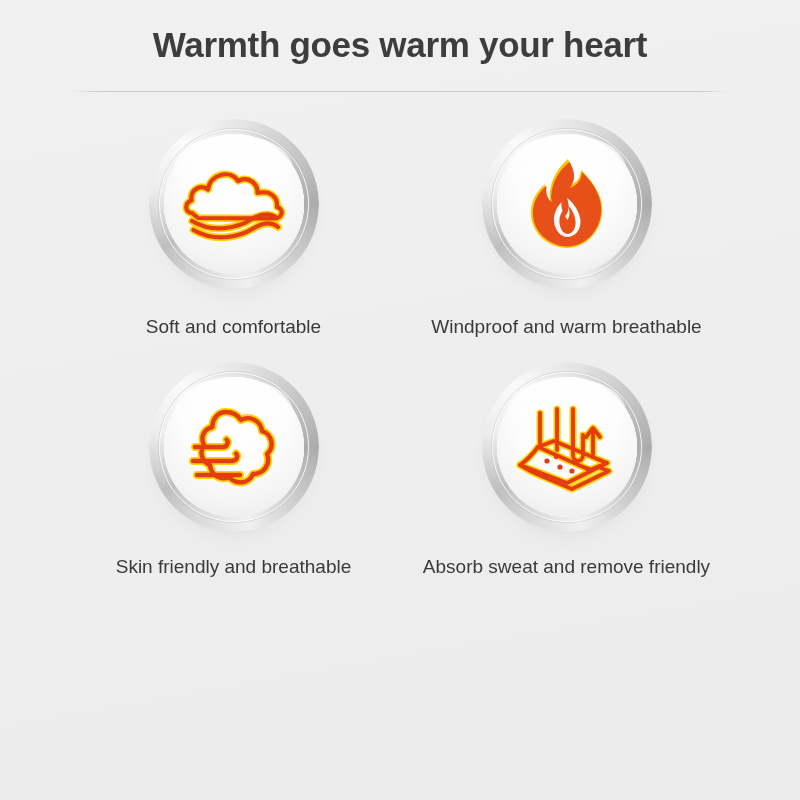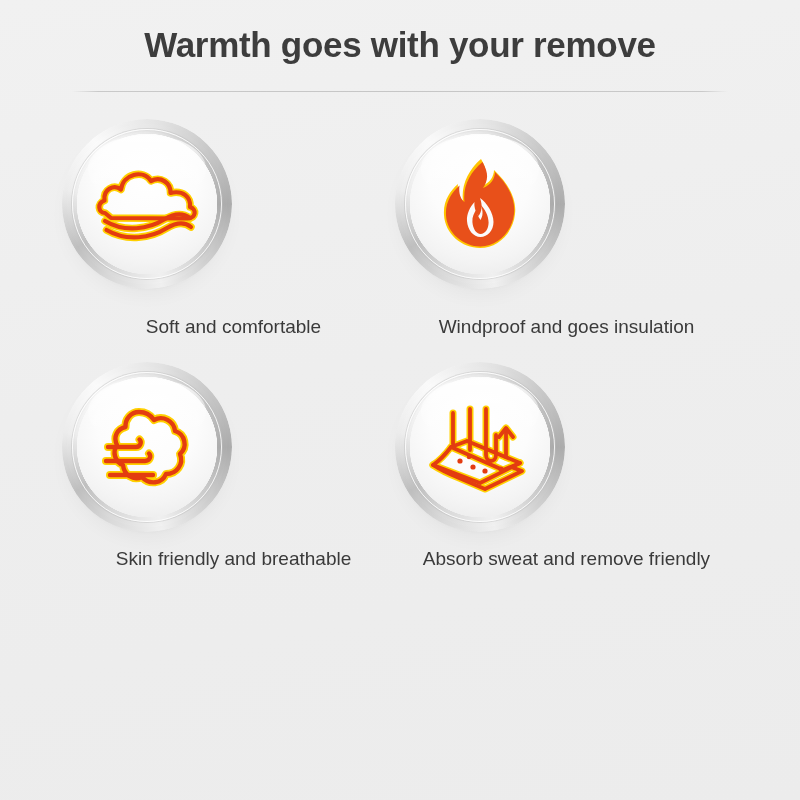--- a/index.html
+++ b/index.html
@@ -67,20 +67,21 @@
     justify-content: center;
     align-items: flex-start;
   }
   .row-2 {
     margin-top: 28px;
   }
   .cell {
     width: 333px;
     display: flex;
     flex-direction: column;
+    align-items: center;
   }
 
   
   .circle {
     position: relative;
     width: 160px;
     height: 160px;
     border-radius: 50%;
     background:
       radial-gradient(circle at 50% 34%,
@@ -165,30 +166,30 @@
   
   .caption {
     margin-top: 31px;
     font-size: 19px;
     color: #3a3a3a;
     text-align: center;
     line-height: 1.25;
     white-space: nowrap;
   }
   .row-2 .caption {
-    margin-top: 20px;
+    margin-top: 28px;
   }
 </style>
 </head>
 <body>
 
 <div class="page">
 
   <div class="header">
-    <h1 class="title">Warmth goes with your remove</h1>
+    <h1 class="title">Warmth goes warm your heart</h1>
     <div class="divider"></div>
   </div>
 
   <div class="grid">
 
     <div class="row row-1">
 
       <div class="cell">
         <div class="circle">
           <span class="gloss"></span>
@@ -263,21 +264,21 @@
               <path d="M39.6 47
                        C42.6 53.5 41.8 58.5 39.5 62
                        C36.5 58 35.8 54 36.3 50.5
                        C33 54.5 31 59 31.4 64
                        C31.9 71 35.4 76 39.6 76
                        C44 76 47.6 71 47.6 64.5
                        C47.6 57.5 44 51 39.6 47 Z" fill="#e8501a"></path>
             </svg>
           </span>
         </div>
-        <div class="caption">Windproof and goes insulation</div>
+        <div class="caption">Windproof and warm breathable</div>
       </div>
     </div>
 
     <div class="row row-2">
 
       <div class="cell">
         <div class="circle">
           <span class="gloss"></span>
           <span class="icon-wrap">
             <svg width="104" height="96" viewBox="0 0 104 96" fill="none">

